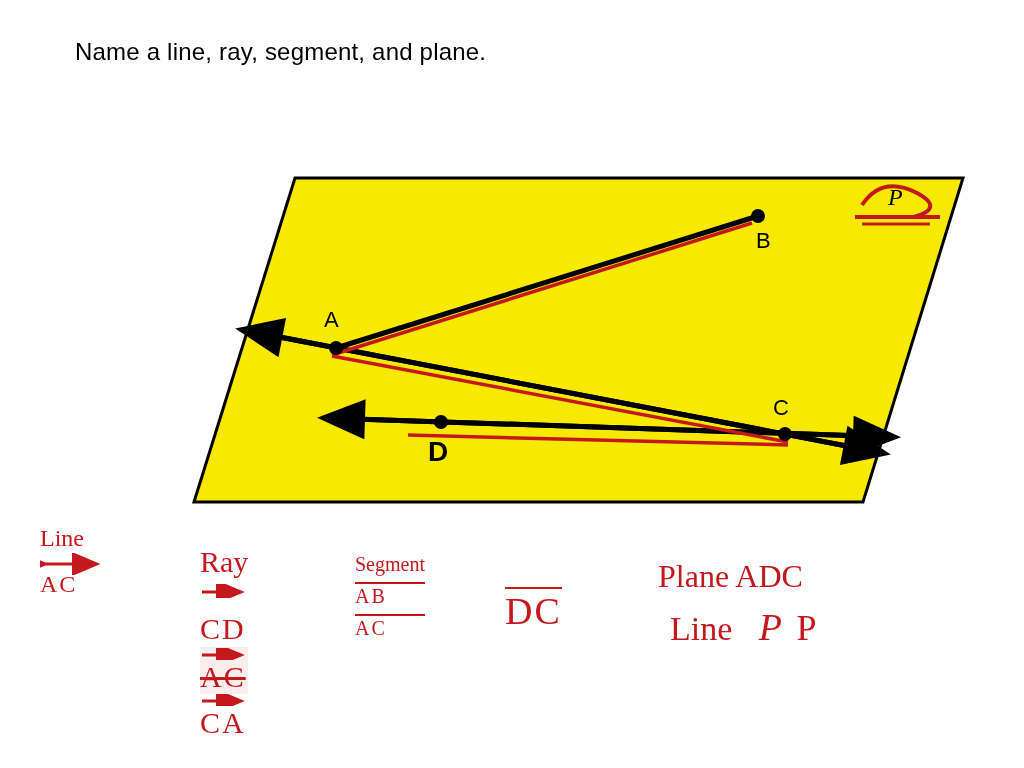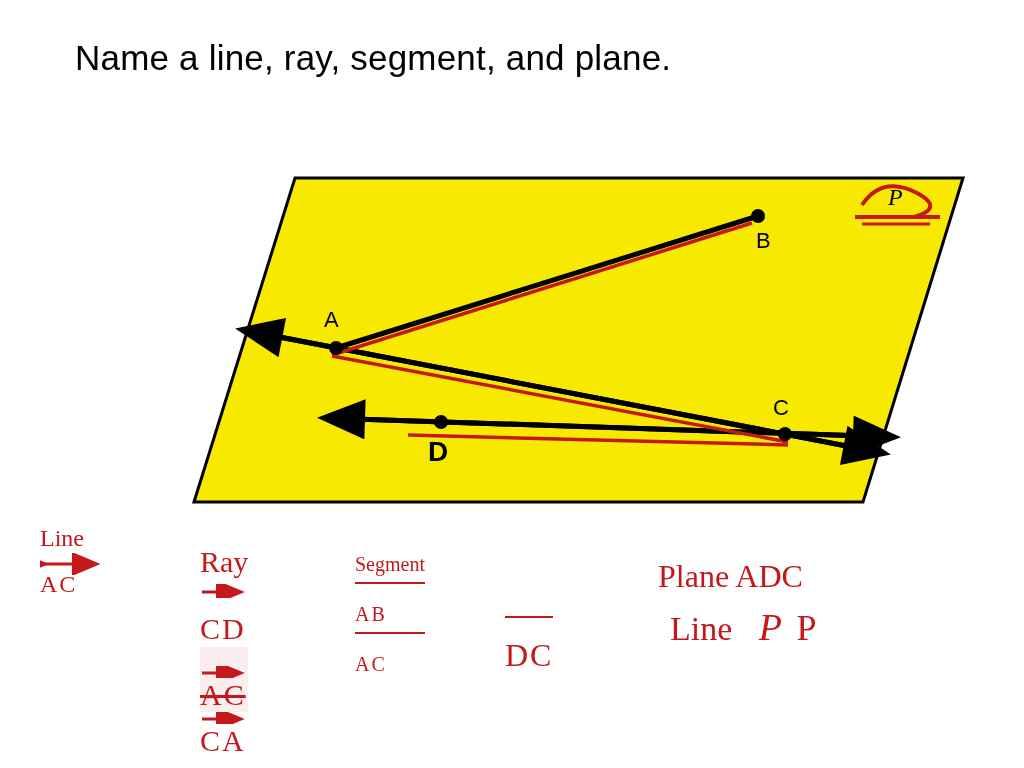--- a/index.html
+++ b/index.html
@@ -1,21 +1,21 @@
 <!DOCTYPE html>
 <html><head>
 <meta charset="utf-8">
 <style>
   html,body{margin:0;padding:0;width:1024px;height:768px;background:#fff;font-family:Helvetica,Arial,sans-serif}
-  .question{position:absolute;left:75px;top:38px;font-size:35px;color:#000;letter-spacing:.2px}
+  .question{position:absolute;left:75px;top:38px;font-size:24px;color:#000;letter-spacing:.2px}
   .stage{position:absolute;left:0;top:0;width:1024px;height:768px}
   
   .hand{font-family:"Comic Sans MS","Segoe Script","Bradley Hand",cursive;color:#c5181c;position:absolute}
   .hand span{display:block;line-height:1.15}
-  .bar{border-top:2.5px solid #c5181c;display:inline-block;padding-top:19px}
+  .bar{border-top:2.5px solid #c5181c;display:inline-block;padding-top:1px}
   .cross{text-decoration:line-through;text-decoration-color:#c5181c;text-decoration-thickness:3px}
   svg{position:absolute;left:0;top:0}
 </style>
 </head>
 <body>
 
 <div class="question">Name a line, ray, segment, and plane.</div>
 
 <div class="stage">
 <svg width="1024" height="768" viewBox="0 0 1024 768">
@@ -94,21 +94,21 @@
 
 <div class="hand" style="left:355px;top:553px;font-size:20px">
   <span>Segment</span>
   <span style="margin-top:6px">
       <span class="bar" style="letter-spacing:2px">AB</span>
     </span>
   <span style="margin-top:6px">
       <span class="bar" style="letter-spacing:2px">AC</span>
     </span>
 </div>
-<div class="hand" style="left:505px;top:616px;font-size:32px">
+<div class="hand" style="left:505px;top:587px;font-size:38px">
   <span class="bar" style="letter-spacing:2px">DC</span>
 </div>
 
 <div class="hand" style="left:658px;top:558px;font-size:32px">Plane ADC</div>
 <div class="hand" style="left:670px;top:606px;font-size:34px">
   <span style="display:inline">Line</span>
   <span style="display:inline-block;font-style:italic;margin:0 6px 0 18px;font-size:38px">P</span>
   <span style="display:inline;font-size:36px">P</span>
 </div>
 

